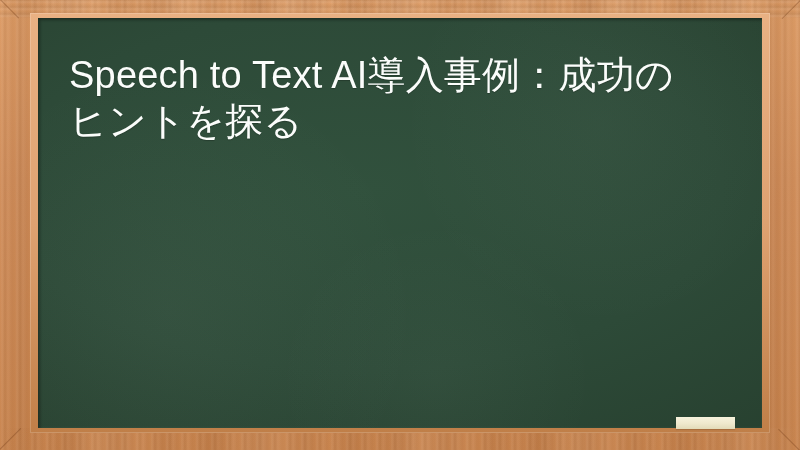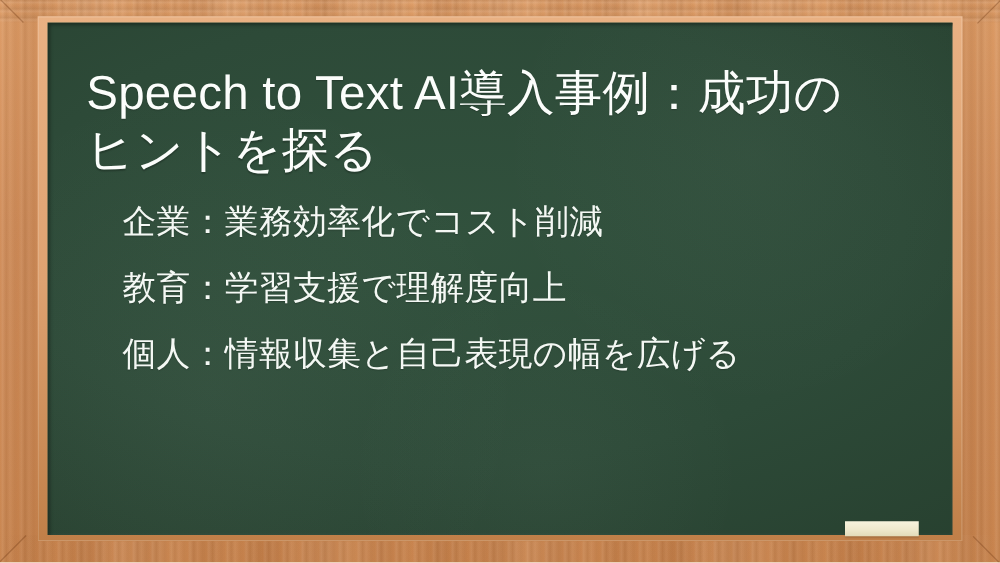--- a/index.html
+++ b/index.html
@@ -171,22 +171,17 @@
   <div class="mitre br"></div>
 
   <div class="bevel"></div>
 
   <div class="board">
     <div class="board-dust"></div>
 
     <h1 class="title">Speech to Text AI導入事例：成功の
 ヒントを探る</h1>
 
-    <div class="bullets">
-      <div class="bullet">企業：業務効率化でコスト削減</div>
-      <div class="bullet">教育：学習支援で理解度向上</div>
-      <div class="bullet">個人：情報収集と自己表現の幅を広げる</div>
-    </div>
   </div>
 
   <div class="chalk"></div>
 
 </div>
 
 </body></html>

